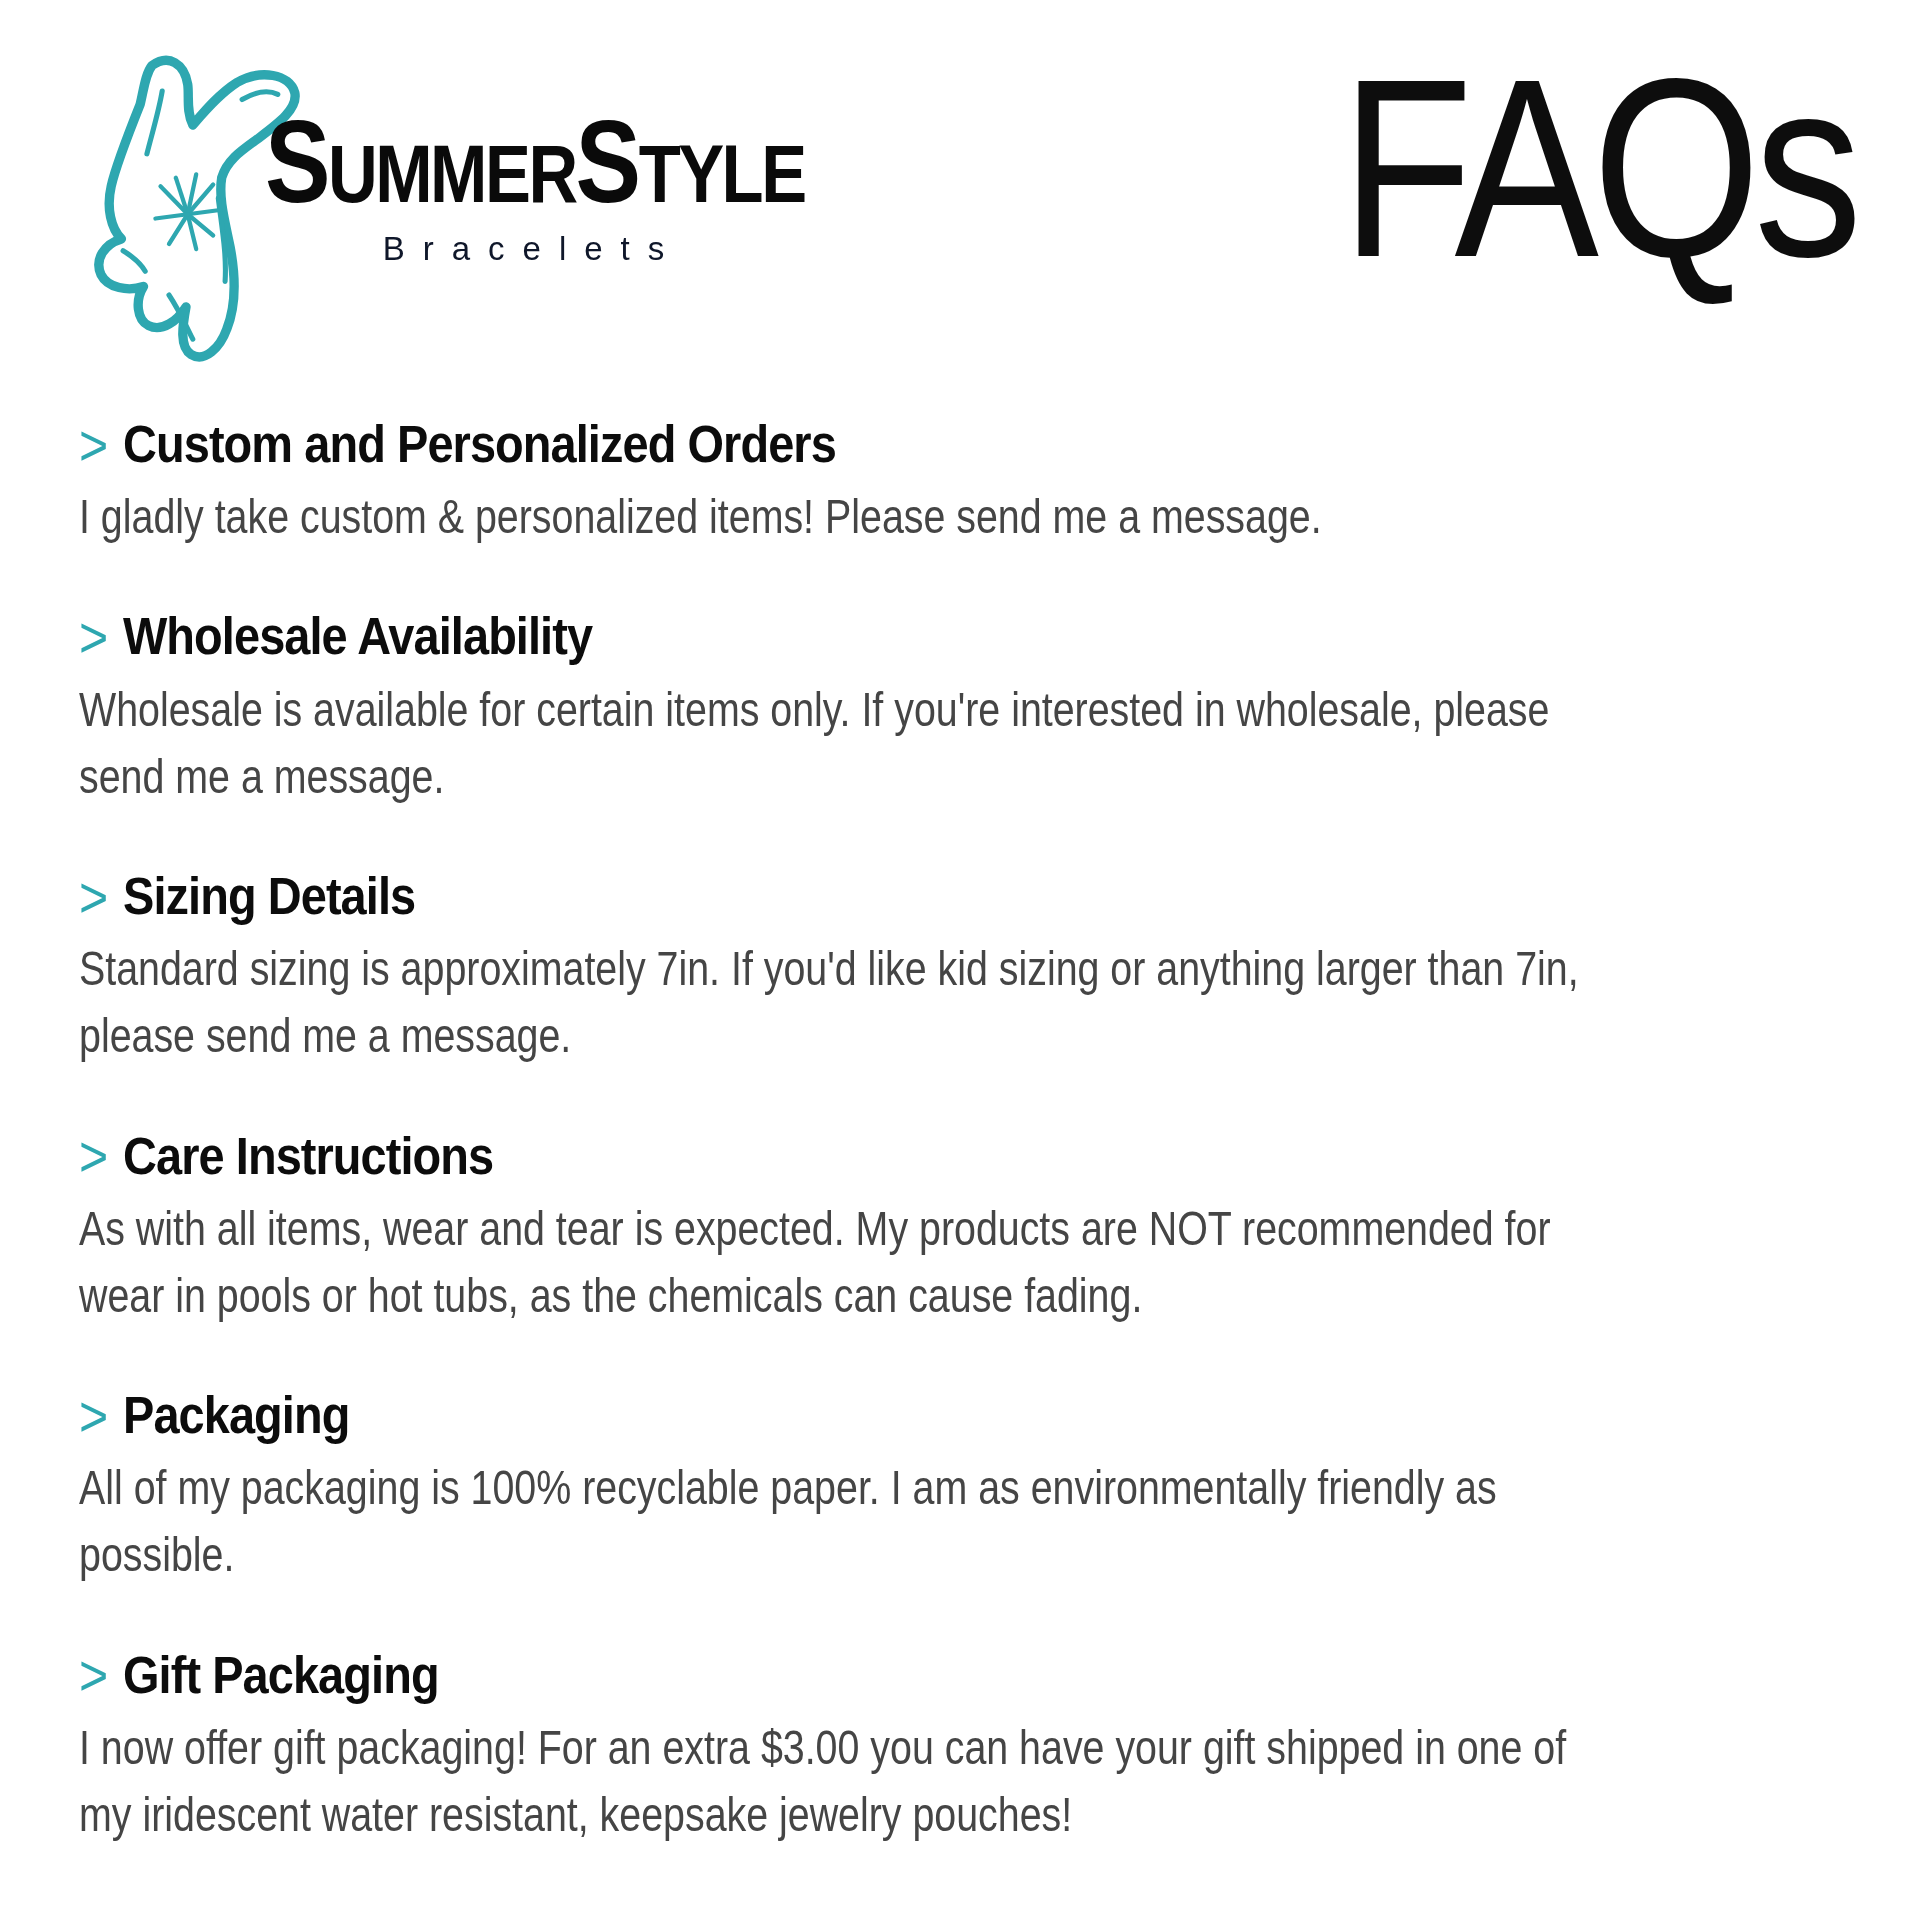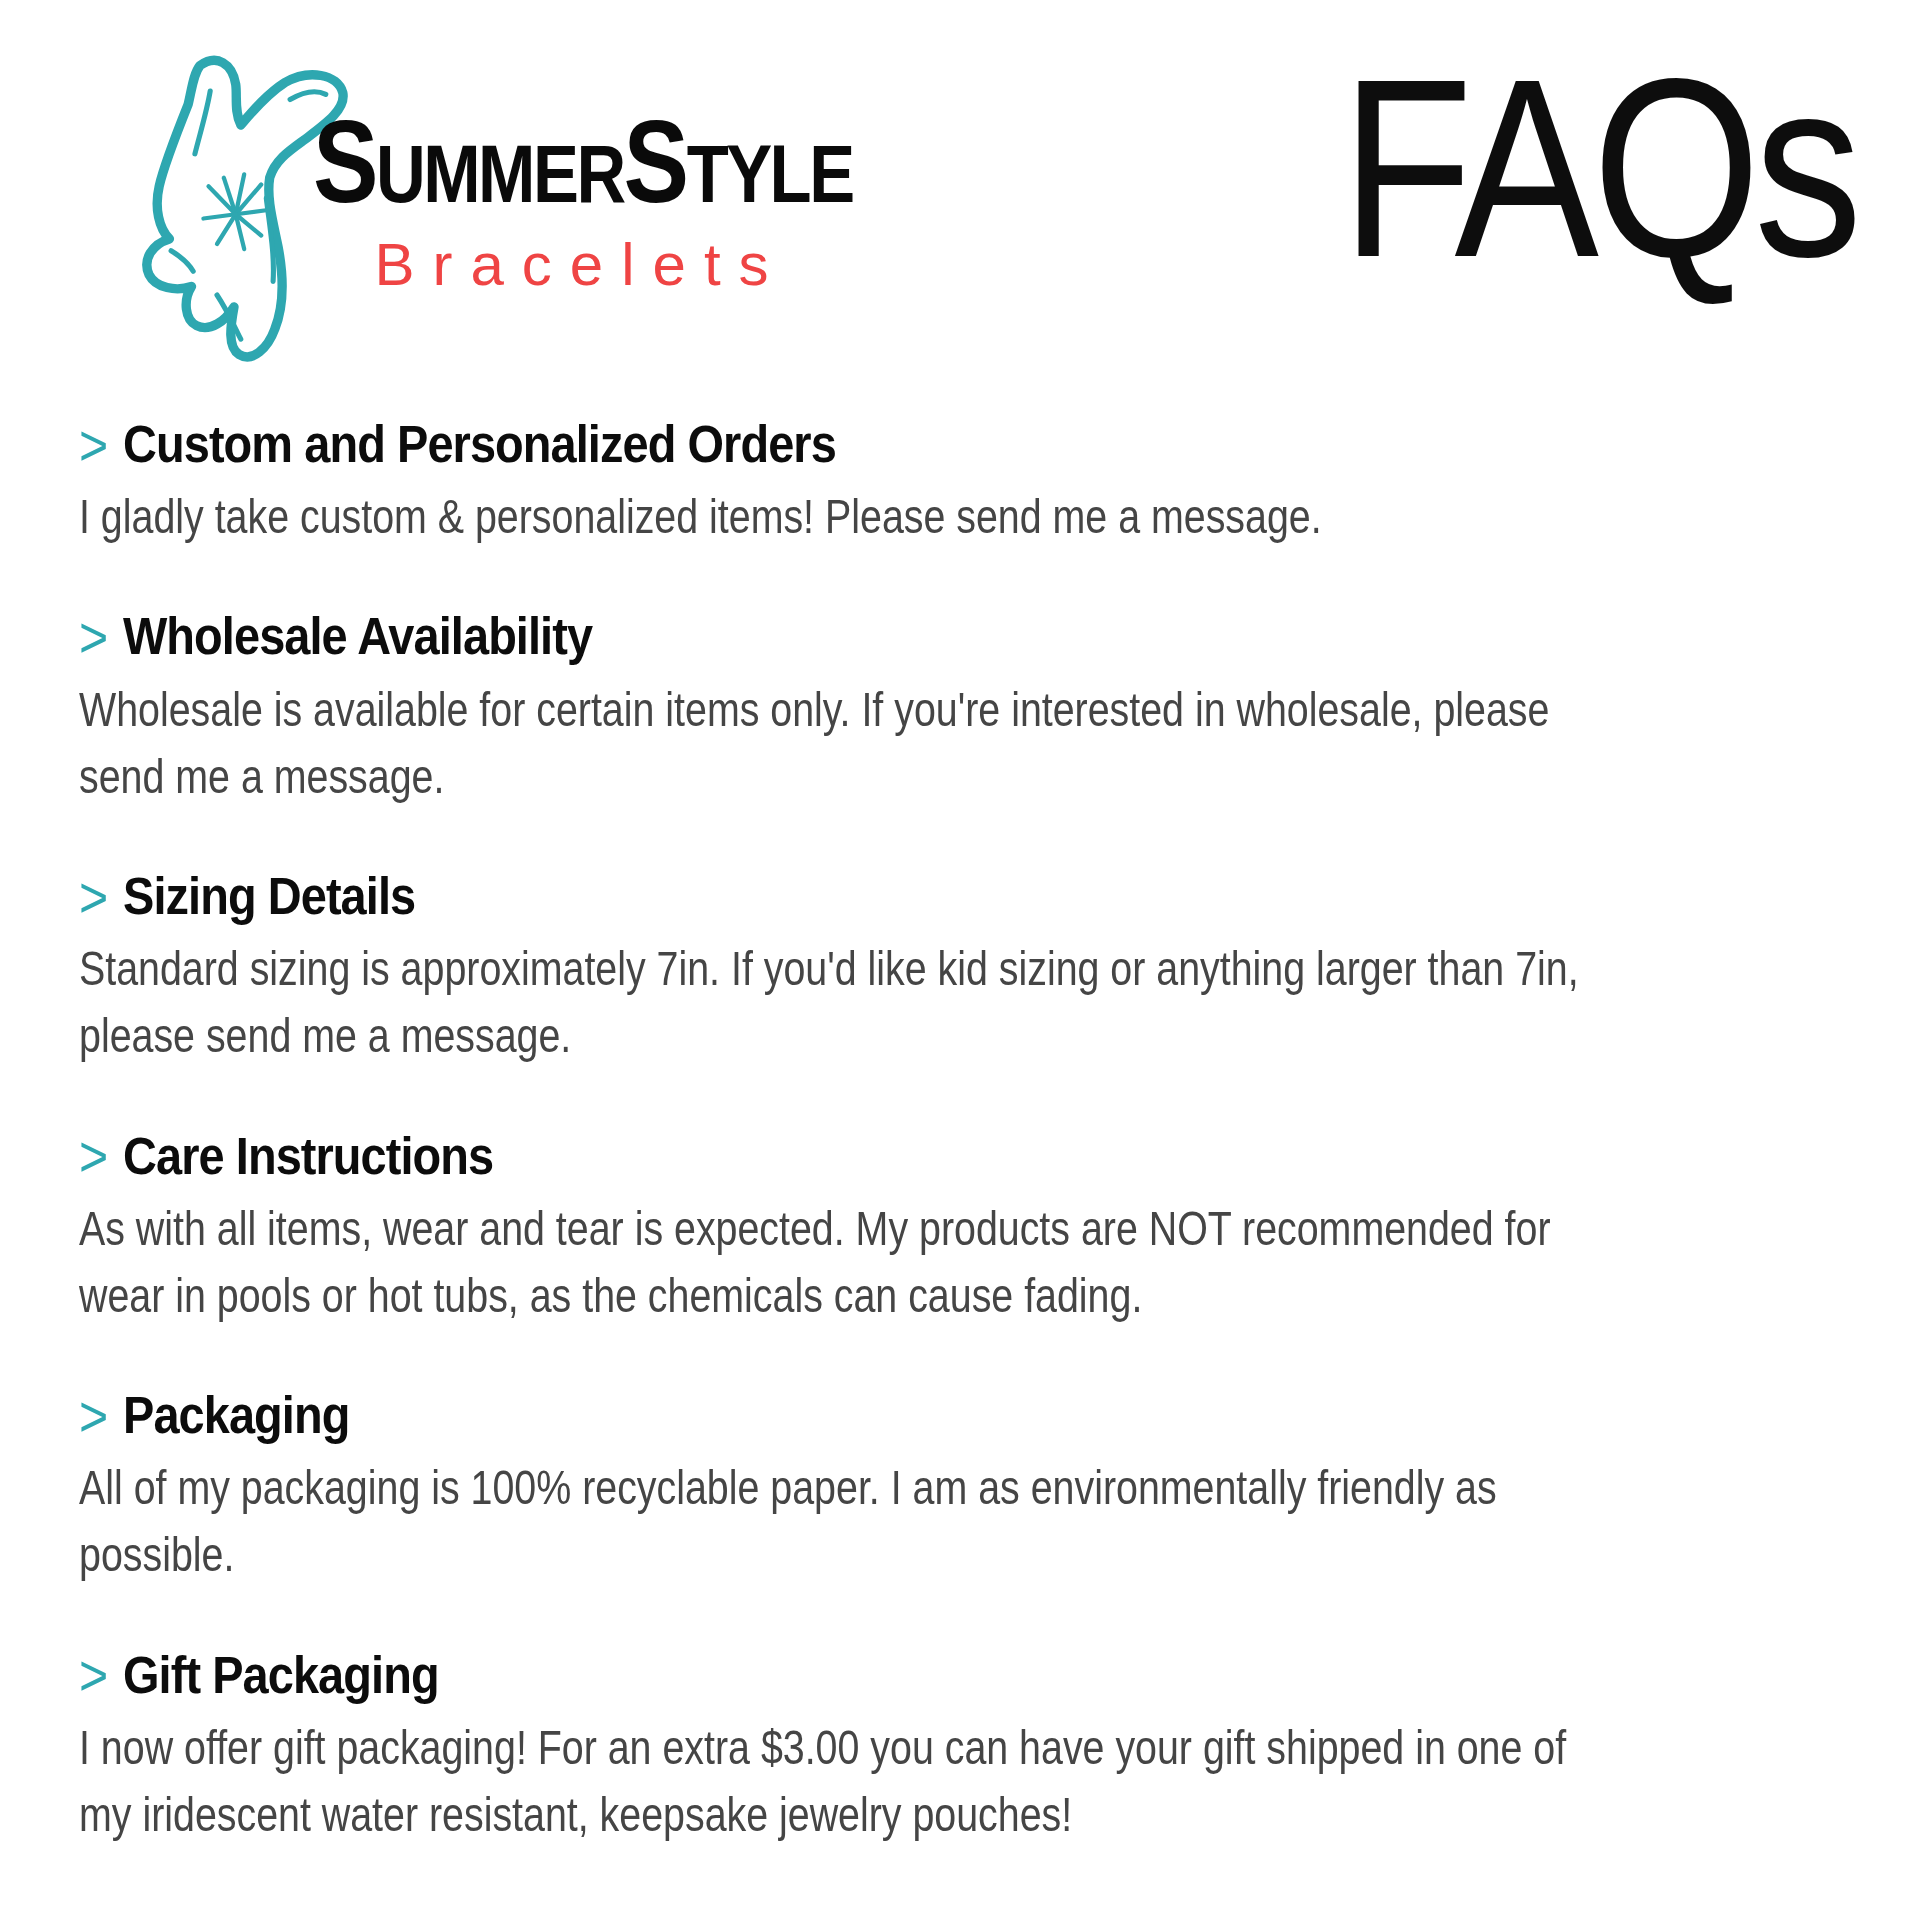--- a/index.html
+++ b/index.html
@@ -1,31 +1,31 @@
 <!DOCTYPE html>
 <html><head>
 <meta charset="utf-8">
 <style>
   html,body{margin:0;padding:0;}
   body{
     width:1927px;height:1927px;background:#ffffff;position:relative;
     font-family:"Liberation Sans", sans-serif;overflow:hidden;
   }
   
-  .header{position:relative;height:408px;margin-left:48px;}
+  .header{position:relative;height:408px;}
   .starfish{position:absolute;left:67px;top:34px;}
   .starfish path, .starfish line{stroke:#2ea7b0;fill:none;stroke-linecap:round;stroke-linejoin:round;}
   .brand-text{position:absolute;left:265px;top:103px;width:535px;}
   .wordmark{
     font-size:117px;font-weight:900;font-variant:small-caps;letter-spacing:-3px;
     line-height:1;color:#0a0a0a;white-space:nowrap;
     transform:scaleX(0.84);transform-origin:0 50%;
   }
   .subtitle{
-    font-size:60px;font-weight:300;letter-spacing:18px;color:#ef4444;
+    font-size:33px;font-weight:300;letter-spacing:18px;color:#0f172a;
     margin-top:10px;text-align:center;white-space:nowrap;
   }
   .faqs-title{
     position:absolute;right:71px;top:40px;font-size:255px;font-weight:300;
     letter-spacing:-8px;line-height:1;color:#0d0d0d;white-space:nowrap;
     transform:scaleX(0.85);transform-origin:100% 0;
   }
   
   .content{padding:6px 79px 0 79px;}
   .section{margin-bottom:56px;}

